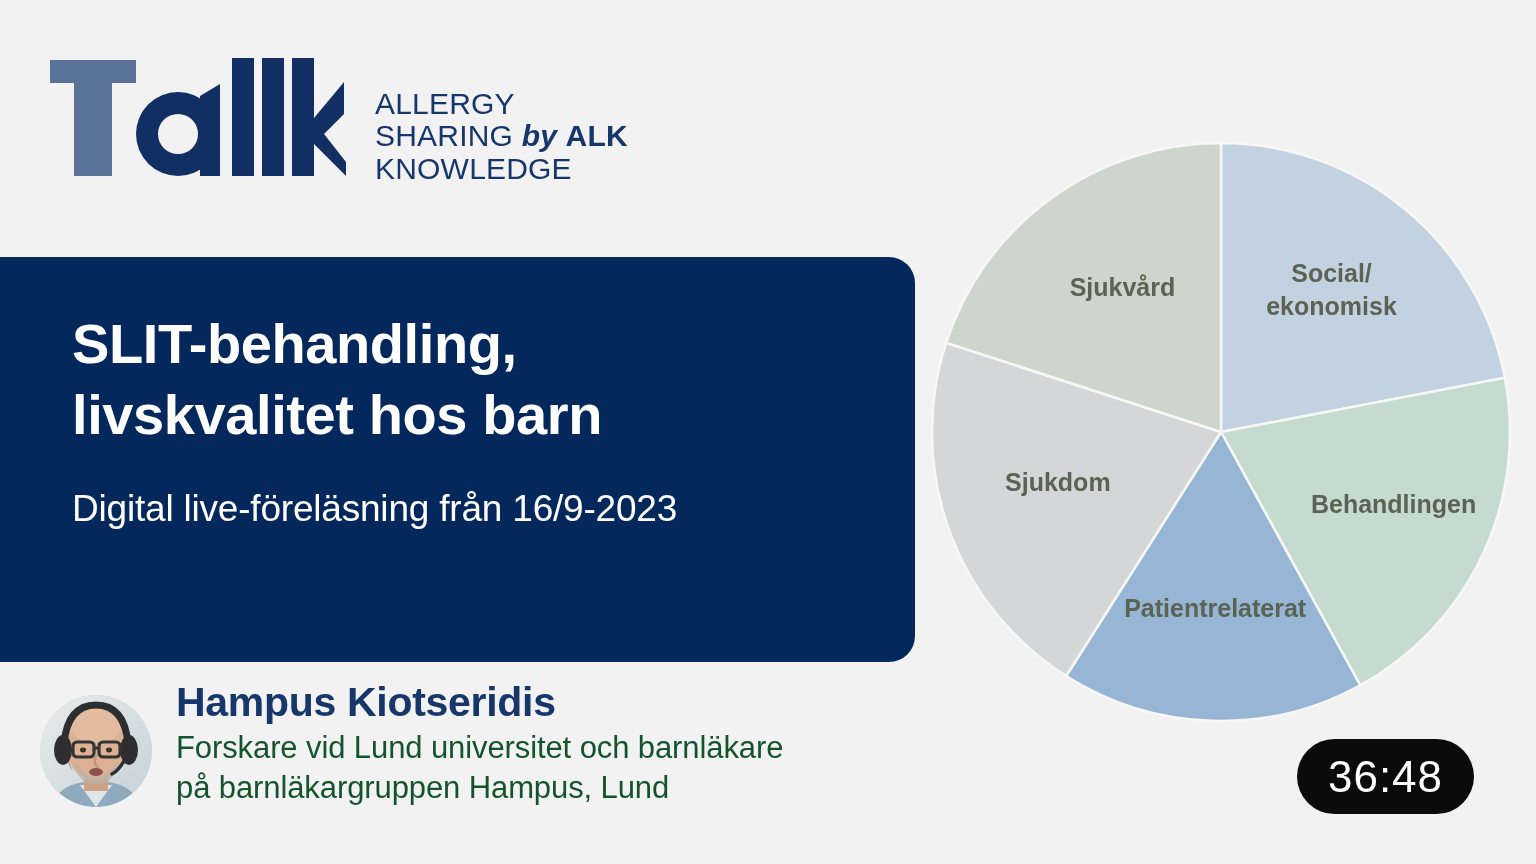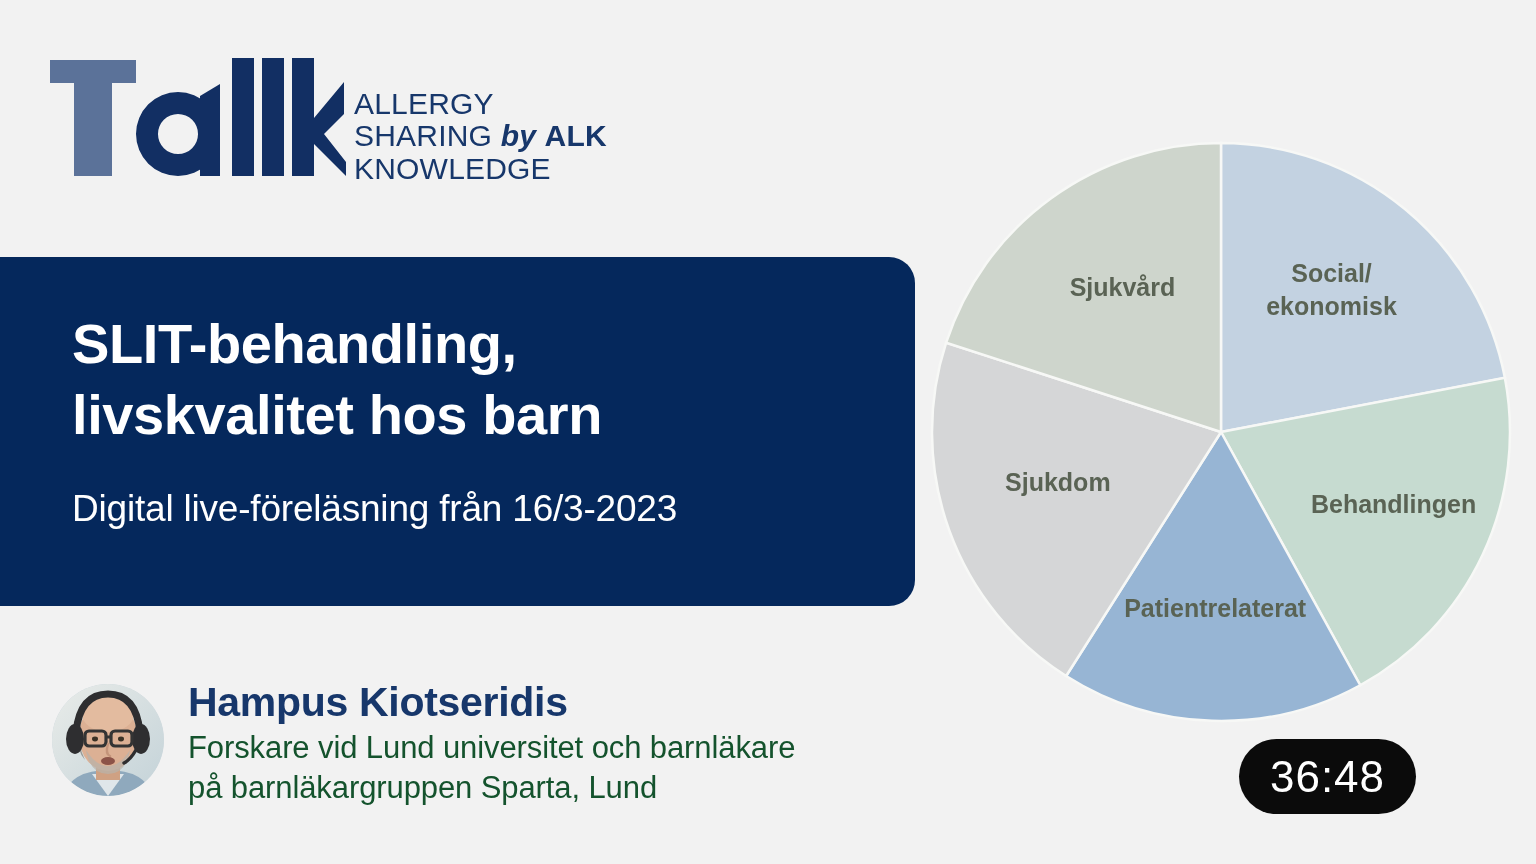--- a/index.html
+++ b/index.html
@@ -23,21 +23,21 @@
     position: absolute;
     left: 48px;
     top: 52px;
     display: flex;
     align-items: flex-start;
   }
   #logo-mark {
     display: block;
   }
   #logo-tagline {
-    margin-left: 6px;
+    margin-left: 27px;
     margin-top: 36px;
     line-height: 1.08;
     color: #17376b;
     font-size: 30px;
     font-weight: 400;
     letter-spacing: 0.2px;
     white-space: nowrap;
   }
   #logo-tagline .ln { display: block; }
   #logo-tagline .by {
@@ -48,21 +48,21 @@
     font-weight: 700;
     font-style: normal;
   }
 
   
   #title-card {
     position: absolute;
     left: 0;
     top: 257px;
     width: 915px;
-    height: 349px;
+    height: 405px;
     background: #05285c;
     border-top-right-radius: 26px;
     border-bottom-right-radius: 26px;
     box-sizing: border-box;
     padding: 52px 60px 0 72px;
   }
   #title-heading {
     margin: 0;
     color: #ffffff;
     font-size: 56px;
@@ -75,24 +75,24 @@
     margin: 38px 0 0 0;
     color: #ffffff;
     font-size: 37px;
     font-weight: 400;
     letter-spacing: -0.2px;
   }
 
   
   #speaker {
     position: absolute;
-    left: 52px;
+    left: 40px;
     top: 684px;
     display: flex;
-    align-items: flex-start;
+    align-items: flex-end;
   }
   #speaker-avatar {
     width: 112px;
     height: 112px;
     border-radius: 50%;
     overflow: hidden;
     flex: 0 0 auto;
     background: #cfd9de;
   }
   #speaker-text {
@@ -130,21 +130,21 @@
     font-family: "Liberation Sans", sans-serif;
     font-size: 25px;
     font-weight: 700;
     fill: #5a6354;
     text-anchor: middle;
   }
 
   
   #timer-badge {
     position: absolute;
-    left: 1239px;
+    left: 1297px;
     top: 739px;
     width: 177px;
     height: 75px;
     background: #0b0b0b;
     border-radius: 38px;
     display: flex;
     align-items: center;
     justify-content: center;
   }
   #timer-text {
@@ -183,21 +183,21 @@
       <span class="ln"><span>SHARING </span><span class="by">by </span><span class="alk">ALK</span></span>
       <span class="ln">KNOWLEDGE</span>
     </div>
   </div>
 
   <div id="title-card">
     <h1 id="title-heading">
       <span class="hl">SLIT-behandling,</span>
       <span class="hl">livskvalitet hos barn</span>
     </h1>
-    <p id="title-subtitle">Digital live-föreläsning från 16/3-2023</p>
+    <p id="title-subtitle">Digital live-föreläsning från 16/9-2023</p>
   </div>
 
   <div id="speaker">
     <div id="speaker-avatar">
       <svg width="112" height="112" viewBox="0 0 112 112">
         <defs>
           <clipPath id="avclip">
               <circle cx="56" cy="56" r="56"></circle>
             </clipPath>
           <linearGradient id="avbg" x1="0" y1="0" x2="1" y2="1">
@@ -239,21 +239,21 @@
           <ellipse cx="56" cy="77" rx="7" ry="4" fill="#8c5348"></ellipse>
 
           <path d="M84 66 q-6 10 -12 13" stroke="#2e2e30" stroke-width="3.4" fill="none" stroke-linecap="round"></path>
         </g>
       </svg>
     </div>
     <div id="speaker-text">
       <p id="speaker-name">Hampus Kiotseridis</p>
       <p id="speaker-role">
         <span class="rl">Forskare vid Lund universitet och barnläkare</span>
-        <span class="rl">på barnläkargruppen Sparta, Lund</span>
+        <span class="rl">på barnläkargruppen Hampus, Lund</span>
       </p>
     </div>
   </div>
 
   <div id="pie-wrap">
     <svg id="pie-svg" width="595" height="595" viewBox="0 0 595 595">
       <g id="pie-slices">
           <path d="M 296 295 L 296 6 A 289 289 0 0 1 579.881015460591 240.84680008472557 Z" fill="#c3d2e1" stroke="#f7f8f6" stroke-width="2.5"></path>
           <path d="M 296 295 L 579.881015460591 240.84680008472557 A 289 289 0 0 1 435.22681181539576 548.2526305326766 Z" fill="#c6dbd0" stroke="#f7f8f6" stroke-width="2.5"></path>
           <path d="M 296 295 L 435.22681181539576 548.2526305326766 A 289 289 0 0 1 141.1460562510699 539.0107704700823 Z" fill="#97b5d4" stroke="#f7f8f6" stroke-width="2.5"></path>

